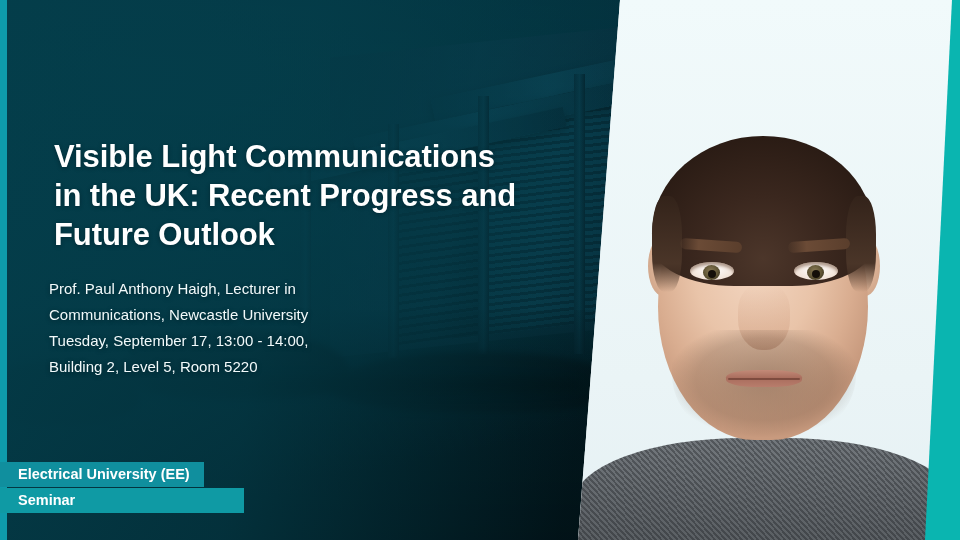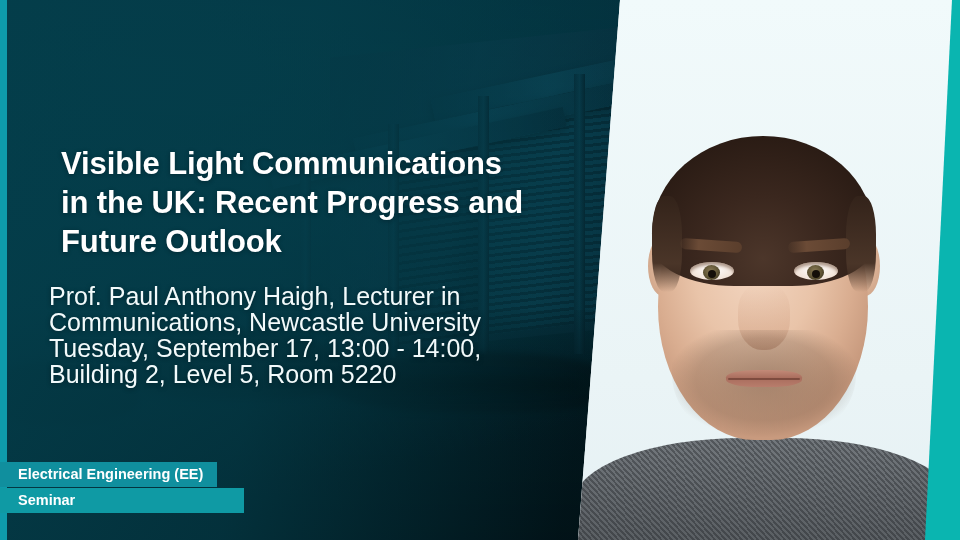--- a/index.html
+++ b/index.html
@@ -318,32 +318,32 @@
 
   
   .text-block {
     position: absolute;
     left: 49px;
     top: 132px;
     width: 540px;
     z-index: 7;
   }
   .slide-title {
-    margin: 12px;
+    margin: 5px;
     font-size: 31px;
     line-height: 39px;
     font-weight: 700;
     color: #ffffff;
     letter-spacing: -0.1px;
     white-space: pre-line;
     text-shadow: 0 1px 4px rgba(0,20,26,.45);
   }
   .slide-subtitle {
     margin: 22px 0 0 0;
-    font-size: 25px;
+    font-size: 15px;
     line-height: 26px;
     font-weight: 400;
     color: #f2fafb;
     white-space: pre-line;
     text-shadow: 0 1px 4px rgba(0,20,26,.5);
   }
 
   
   .badges {
     position: absolute;
@@ -430,17 +430,17 @@
     <h1 class="slide-title">Visible Light Communications
 in the UK: Recent Progress and
 Future Outlook</h1>
     <p class="slide-subtitle">Prof. Paul Anthony Haigh, Lecturer in
 Communications, Newcastle University
 Tuesday, September 17, 13:00 - 14:00,
 Building 2, Level 5, Room 5220</p>
   </div>
 
   <div class="badges">
-    <span class="badge category">Electrical Engineering (EE)</span>
+    <span class="badge category">Electrical University (EE)</span>
     <span class="badge type">Seminar</span>
   </div>
 
 </div>
 
 </body></html>

